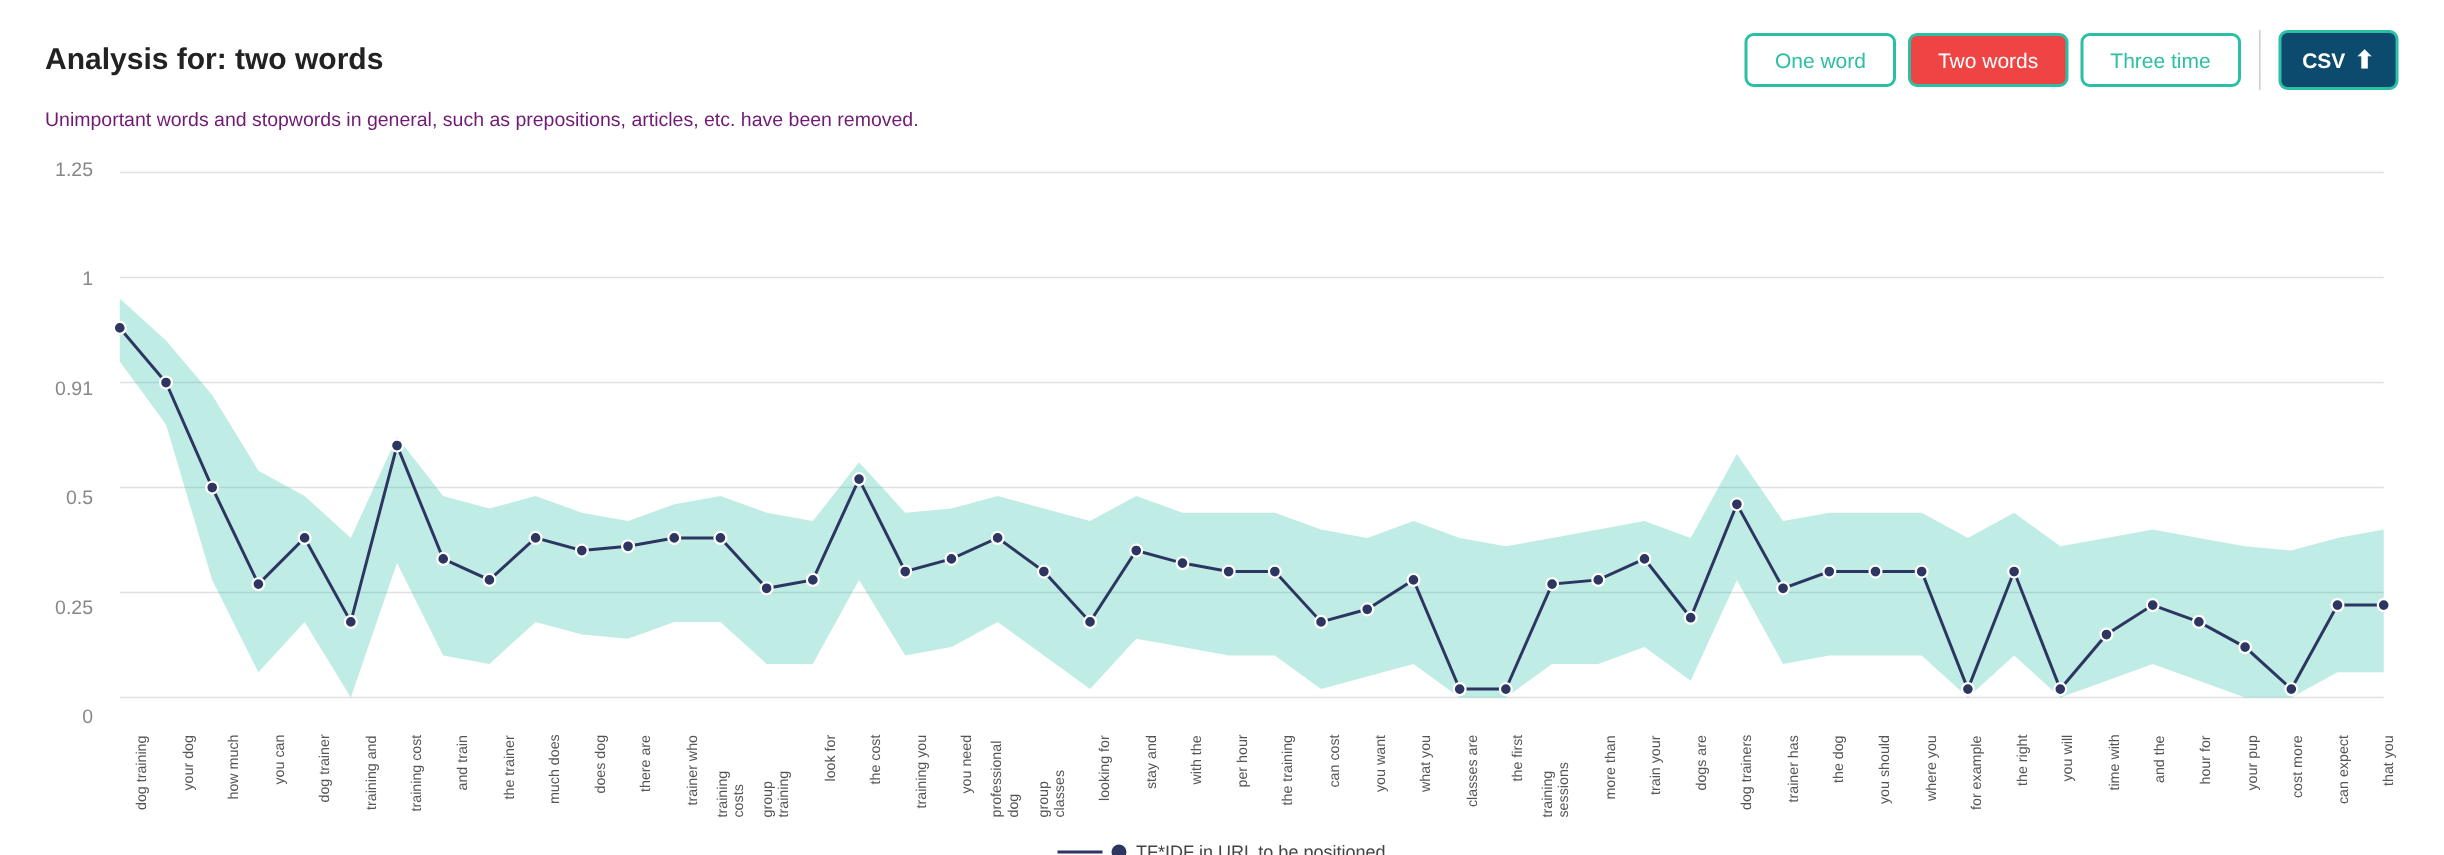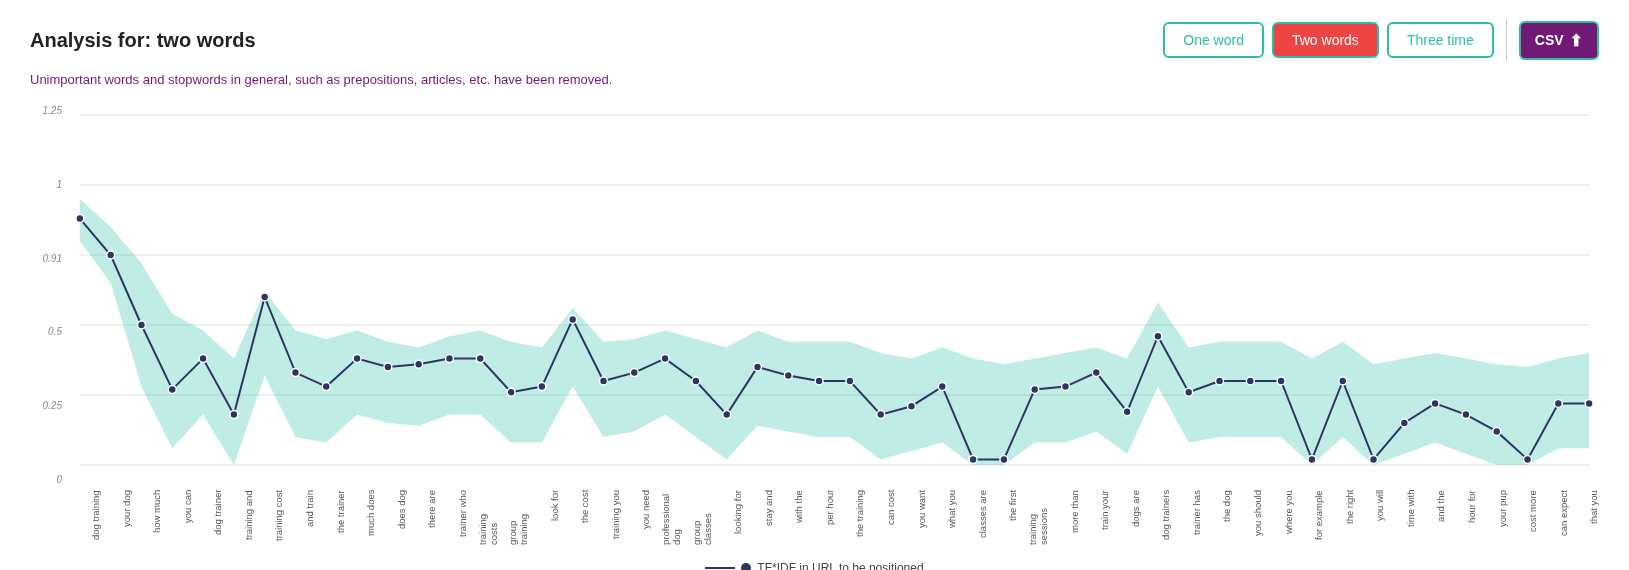--- a/index.html
+++ b/index.html
@@ -3,25 +3,25 @@
   <meta charset="utf-8">
   <style>
     * { box-sizing: border-box; margin: 0; padding: 0; }
     body { font-family: Arial, sans-serif; background: #fff; color: #333; }
     .page { padding: 20px 30px; width: 1629px; min-height: 570px; }
     .header { display: flex; align-items: center; justify-content: space-between; margin-bottom: 12px; }
     .title { font-size: 20px; font-weight: bold; color: #222; }
     .btn-group { display: flex; gap: 8px; align-items: center; }
     .btn { padding: 8px 18px; border-radius: 6px; border: 2px solid #2bbfa4; font-size: 14px; cursor: pointer; background: #fff; color: #2bbfa4; font-weight: 500; }
     .btn.active { background: #ef4444; color: #fff; }
-    .btn-csv { background: #701a75; color: #fff; border: 2px solid #2bbfa4; padding: 8px 14px; border-radius: 6px; font-size: 14px; font-weight: bold; cursor: pointer; display: flex; align-items: center; gap: 6px; }
+    .btn-csv { background: #0c4a6e; color: #fff; border: 2px solid #2bbfa4; padding: 8px 14px; border-radius: 6px; font-size: 14px; font-weight: bold; cursor: pointer; display: flex; align-items: center; gap: 6px; }
     .subtitle { font-size: 13px; color: #701a75; margin-bottom: 18px; }
     .chart-area { position: relative; width: 100%; height: 440px; }
     .y-axis { position: absolute; left: 0; top: 0; height: 380px; display: flex; flex-direction: column; justify-content: space-between; align-items: flex-end; padding-right: 8px; width: 40px; }
-    .y-label { font-size: 10px; color: #888; font-style: italic; }
+    .y-label { font-size: 13px; color: #888; }
     .chart-inner { position: absolute; left: 40px; top: 0; right: 0; height: 380px; }
     svg.chart-svg { position: absolute; top: 0; left: 0; width: 100%; height: 380px; overflow: visible; }
     .x-labels { position: absolute; left: 40px; top: 385px; right: 0; display: flex; height: 55px; }
     .x-label { font-size: 9.5px; color: #555; writing-mode: vertical-rl; transform: rotate(180deg); text-align: left; flex: 1; display: flex; align-items: flex-end; justify-content: flex-end; }
     .legend { display: flex; justify-content: center; align-items: center; margin-top: 16px; font-size: 12px; color: #444; gap: 8px; }
     .legend-line { display: inline-flex; align-items: center; gap: 6px; }
     .legend-dot { width: 10px; height: 10px; background: #2d3561; border-radius: 50%; }
     .legend-dash { width: 30px; height: 2px; background: #2d3561; display: inline-block; }
     .divider { width: 1px; height: 40px; background: #ccc; margin: 0 4px; }
   </style>

